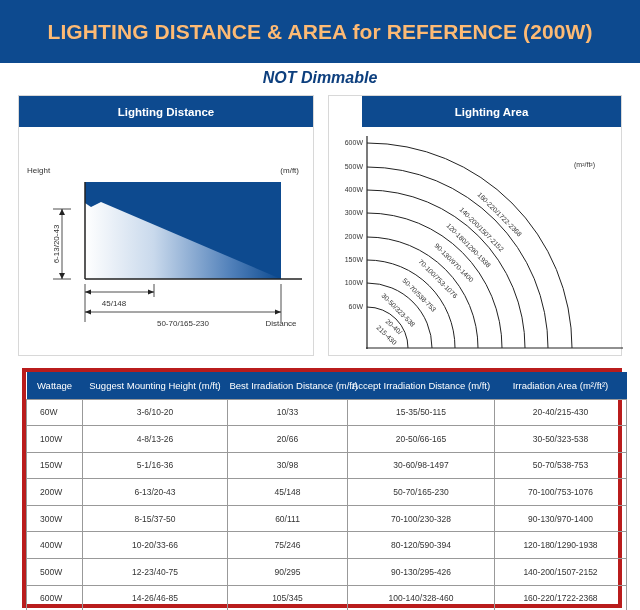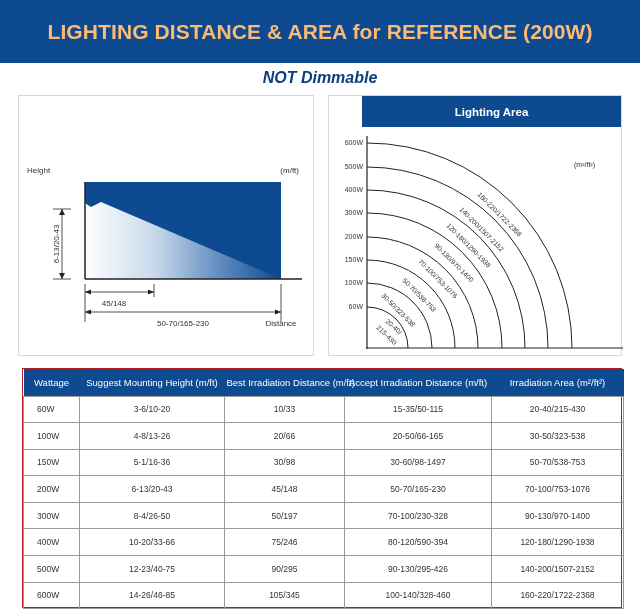--- a/index.html
+++ b/index.html
@@ -24,21 +24,21 @@
   .panel.left { left: 18px; width: 296px; }
   .panel.right { left: 328px; width: 294px; padding-left: 33px; }
   .panel-header {
     height: 31px; background: #0d4a8f; color: #fff; font-weight: bold;
     font-size: 11.5px; display: flex; align-items: center; justify-content: center;
   }
   .panel svg { position: absolute; left: 0; top: 0; }
 
   .table-wrap {
     position: absolute; left: 22px; top: 368px; width: 600px; height: 240px;
-    border: 1px solid #b91c1c;
+    border: 4px solid #b91c1c;
   }
   table { width: 100%; height: 100%; border-collapse: collapse; table-layout: fixed; }
   th {
     background: #0d4a8f; color: #fff; font-weight: normal; font-size: 9.5px;
     height: 27px; white-space: nowrap; padding: 0 2px;
   }
   td {
     font-size: 8.5px; color: #333; text-align: center; border: 1px solid #999;
     height: 26.6px;
   }
@@ -51,20 +51,23 @@
 </style>
 </head>
 <body>
 
 <div class="banner">
   <span>LIGHTING DISTANCE &amp; AREA for REFERENCE (200W)</span>
 </div>
 <div class="subtitle">NOT Dimmable</div>
 
 <div class="panel left">
+  <div class="panel-header">
+    <span>Lighting Distance</span>
+  </div>
   <svg width="296" height="261" viewBox="0 0 296 261">
     <defs>
       <linearGradient id="beam" x1="0" y1="0" x2="1" y2="0">
         <stop offset="0" stop-color="#ffffff"></stop>
         <stop offset="0.35" stop-color="#c9d9ec"></stop>
         <stop offset="0.75" stop-color="#4f7fb9"></stop>
         <stop offset="1" stop-color="#0d4a8f"></stop>
       </linearGradient>
     </defs>
 
@@ -189,22 +192,22 @@
       </tr>
       <tr>
         <td>200W</td>
         <td>6-13/20-43</td>
         <td>45/148</td>
         <td>50-70/165-230</td>
         <td>70-100/753-1076</td>
       </tr>
       <tr>
         <td>300W</td>
-        <td>8-4/26-50</td>
-        <td>50/197</td>
+        <td>8-15/37-50</td>
+        <td>60/111</td>
         <td>70-100/230-328</td>
         <td>90-130/970-1400</td>
       </tr>
       <tr>
         <td>400W</td>
         <td>10-20/33-66</td>
         <td>75/246</td>
         <td>80-120/590-394</td>
         <td>120-180/1290-1938</td>
       </tr>

